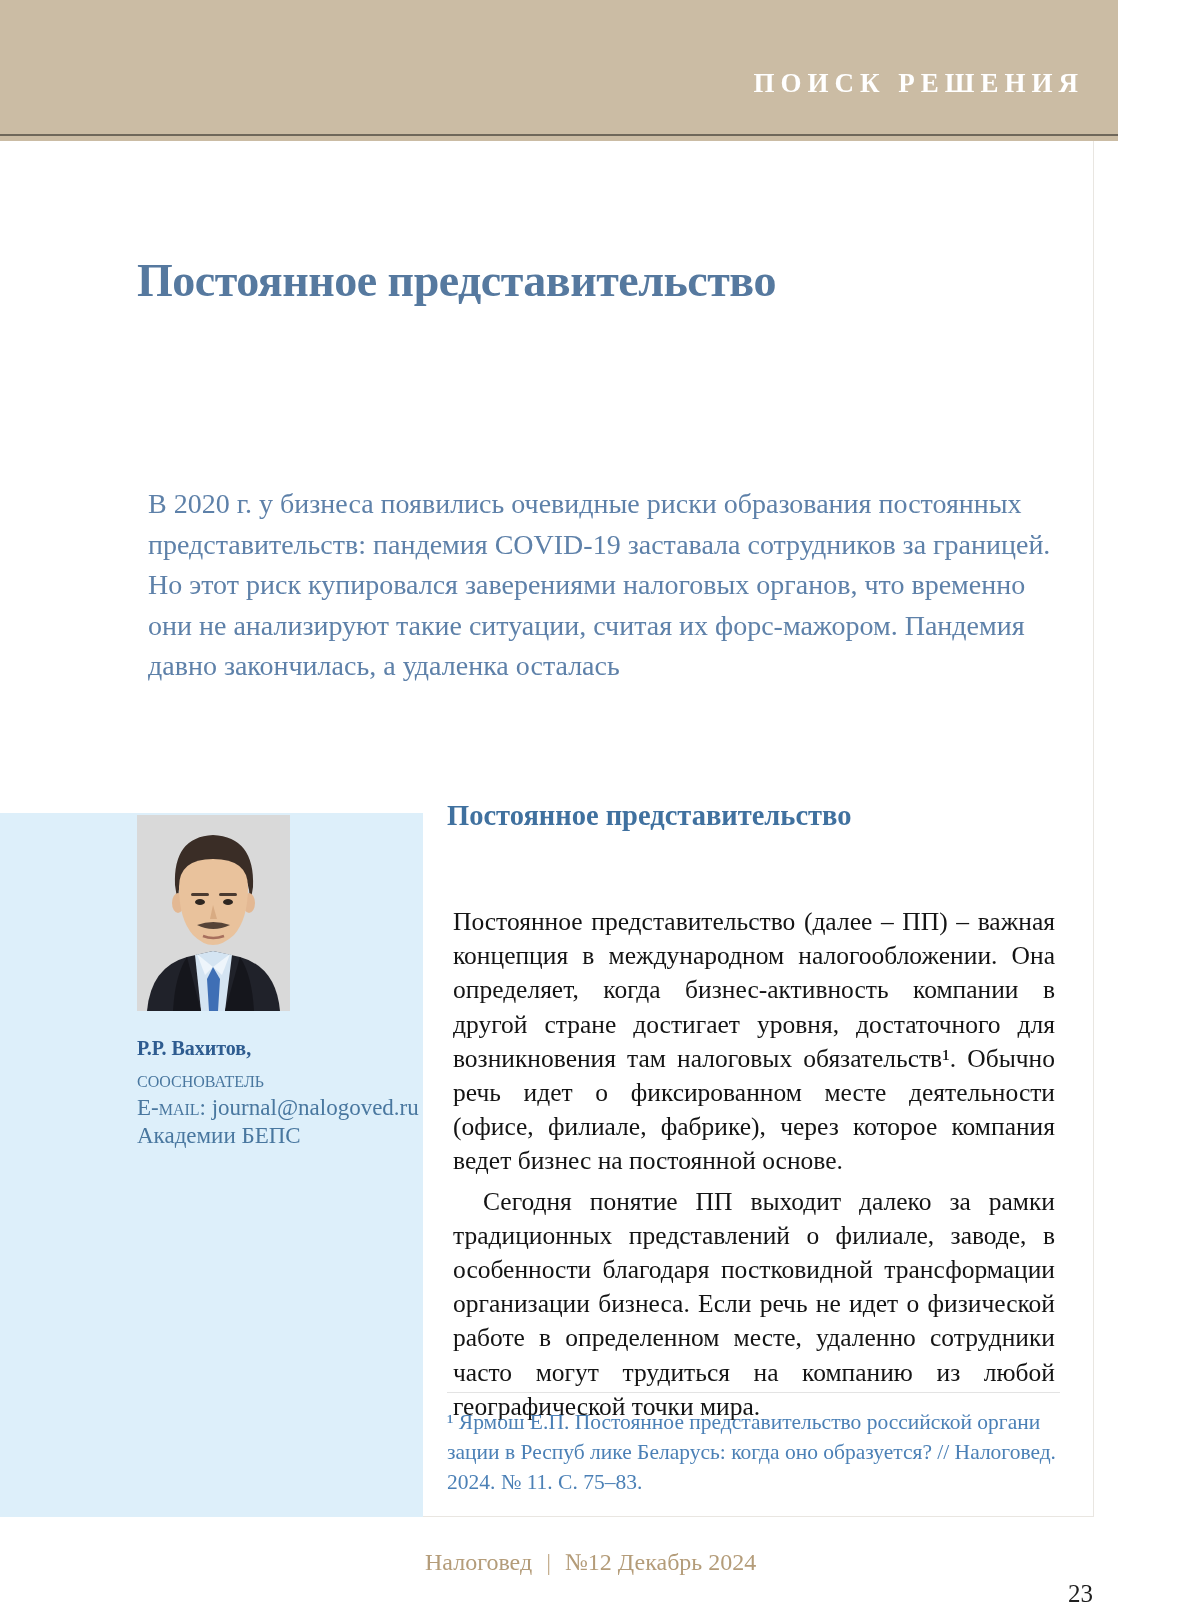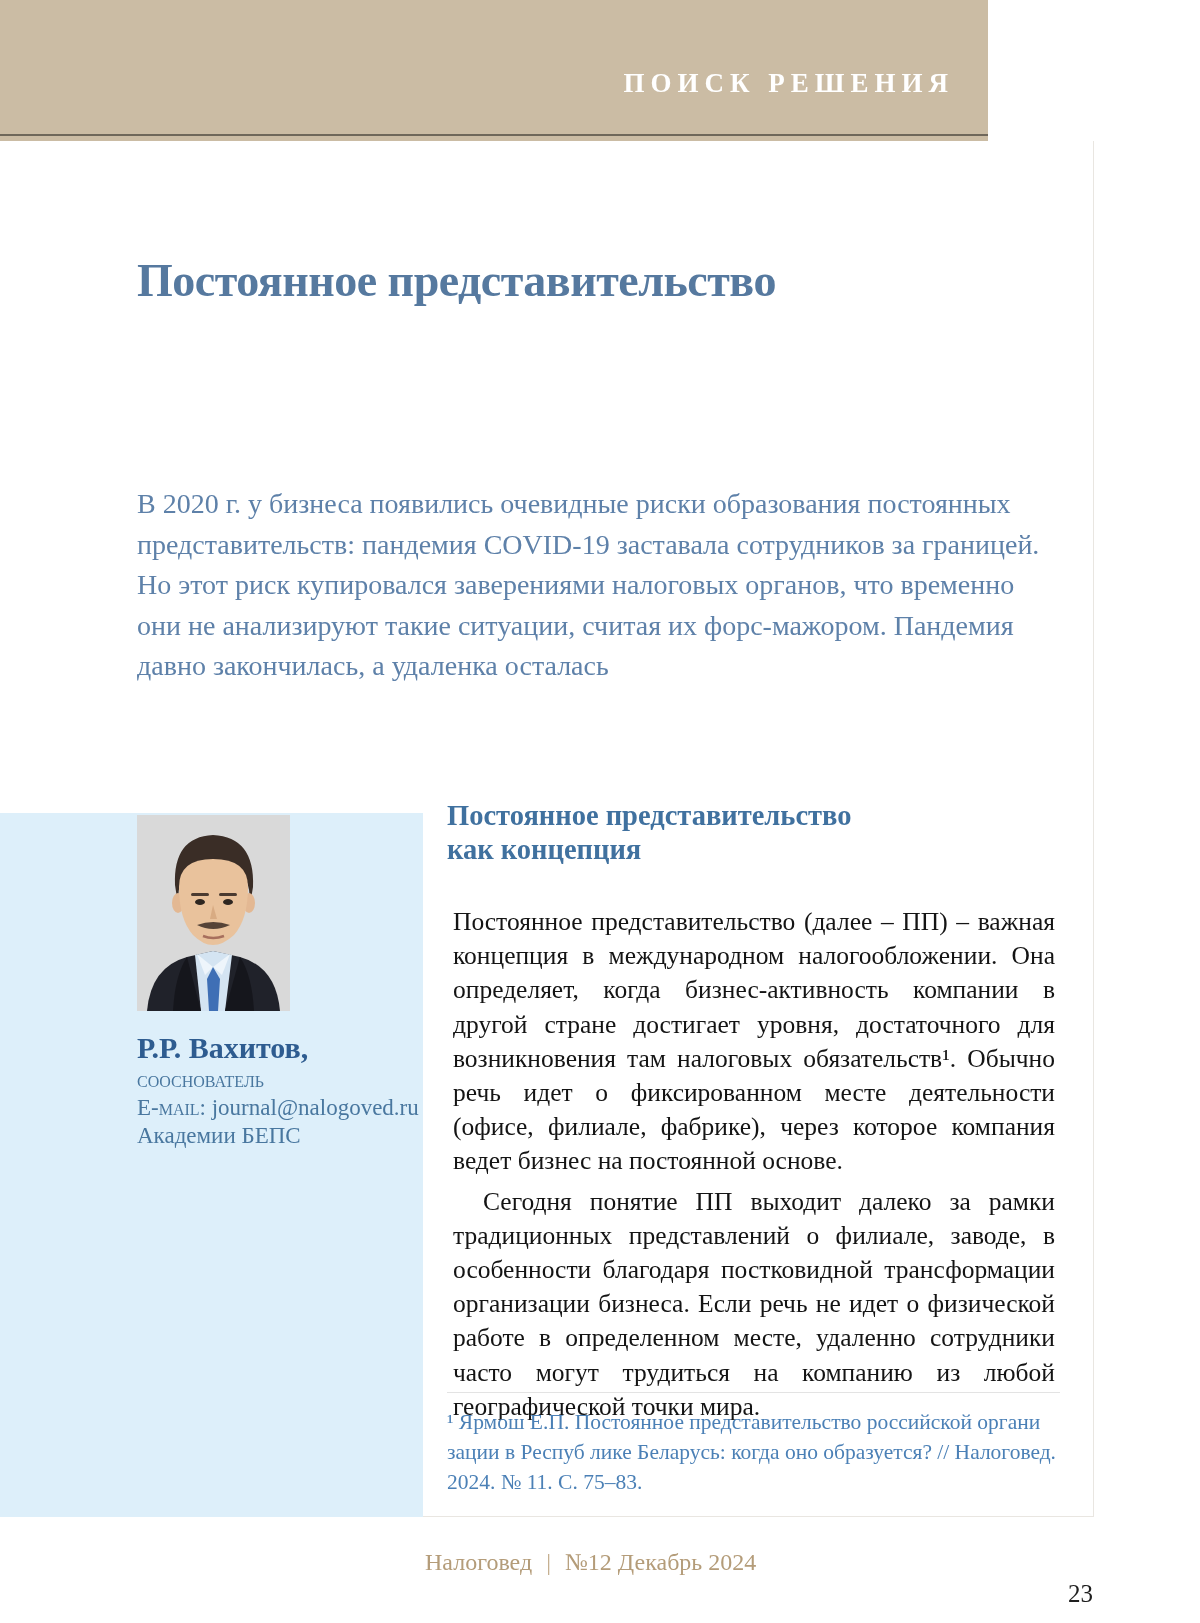--- a/index.html
+++ b/index.html
@@ -1,38 +1,38 @@
 <!DOCTYPE html>
 <html><head>
 <meta charset="utf-8">
 <style>
   html,body{margin:0;padding:0;background:#ffffff;}
   .page{position:relative;width:1200px;height:1623px;background:#ffffff;overflow:hidden;
         font-family:"Liberation Serif", serif;}
 
   
-  .header-band{position:absolute;left:0;top:0;width:988px;height:141px;background:#cbbca4;}
+  .header-band{position:absolute;left:0;top:0;width:1118px;height:141px;background:#cbbca4;}
   .band-rule{position:absolute;left:0;bottom:5px;width:100%;height:2px;background:#6f675a;}
   .band-label{position:absolute;right:34px;top:70px;color:#ffffff;font-weight:bold;
               font-size:27px;letter-spacing:6px;line-height:1;}
 
   
   .hairline-right{position:absolute;left:1093px;top:141px;width:1px;height:1376px;background:#e9e6e1;}
   .hairline-bottom{position:absolute;left:0;top:1516px;width:1094px;height:1px;background:#e9e6e1;}
 
   
   .title{position:absolute;left:137px;top:252px;width:945px;color:#56799f;font-weight:bold;
          font-size:46px;line-height:57px;letter-spacing:-0.5px;}
-  .lead{position:absolute;left:137px;top:484px;width:912px;color:#5e81a9;
+  .lead{position:absolute;left:148px;top:484px;width:912px;color:#5e81a9;
         font-size:28px;line-height:40.5px;}
 
   
   .author-panel{position:absolute;left:0;top:813px;width:423px;height:704px;background:#ddeffa;}
   .photo{position:absolute;left:137px;top:815px;width:153px;height:196px;display:block;}
-  .author-name{position:absolute;left:137px;top:1033px;color:#2e5c90;font-weight:bold;font-size:30px;line-height:30px;}
+  .author-name{position:absolute;left:137px;top:1033px;color:#2e5c90;font-weight:bold;font-size:20px;line-height:30px;}
   .author-meta{position:absolute;left:137px;top:1066px;color:#49779f;font-size:23px;line-height:28px;}
   .sc{font-variant:small-caps;}
 
   
   .section-heading{position:absolute;left:447px;top:799px;color:#40719f;font-weight:bold;
                    font-size:28.5px;line-height:34px;}
   .body-text{position:absolute;left:447px;top:899px;width:614px;color:#141414;
              font-size:25.5px;line-height:34.2px;text-align:justify;}
   .body-text p{margin:6px;}
   .body-text p.indent{text-indent:30px;}
@@ -105,21 +105,20 @@
     <div class="sc">сооснователь</div>
     <div>
       <span class="sc">E-mail:</span>
       <span>journal@nalogoved.ru</span>
     </div>
     <div>Академии БЕПС</div>
   </div>
 
   <div class="section-heading">
     <div>Постоянное представительство</div>
-    <div>как концепция</div>
   </div>
 
   <div class="body-text">
     <p>Постоянное представительство (далее – ПП) – важная концепция в международном налогообложении. Она определяет, когда бизнес-активность компании в другой стране достигает уровня, достаточного для возникновения там налоговых обязательств¹. Обычно речь идет о фиксированном месте деятельности (офисе, филиале, фабрике), через которое компания ведет бизнес на постоянной основе.</p>
     <p class="indent">Сегодня понятие ПП выходит далеко за рамки традиционных представлений о филиале, заводе, в особенности благодаря постковидной трансформации организации бизнеса. Если речь не идет о физической работе в определенном месте, удаленно сотрудники часто могут трудиться на компанию из любой географической точки мира.</p>
   </div>
 
   <div class="footnote-rule"></div>
   <div class="footnote">¹ Ярмош Е.П. Постоянное представительство российской органи зации в Респуб лике Беларусь: когда оно образуется? // Налоговед. 2024. № 11. С. 75–83.</div>
 

